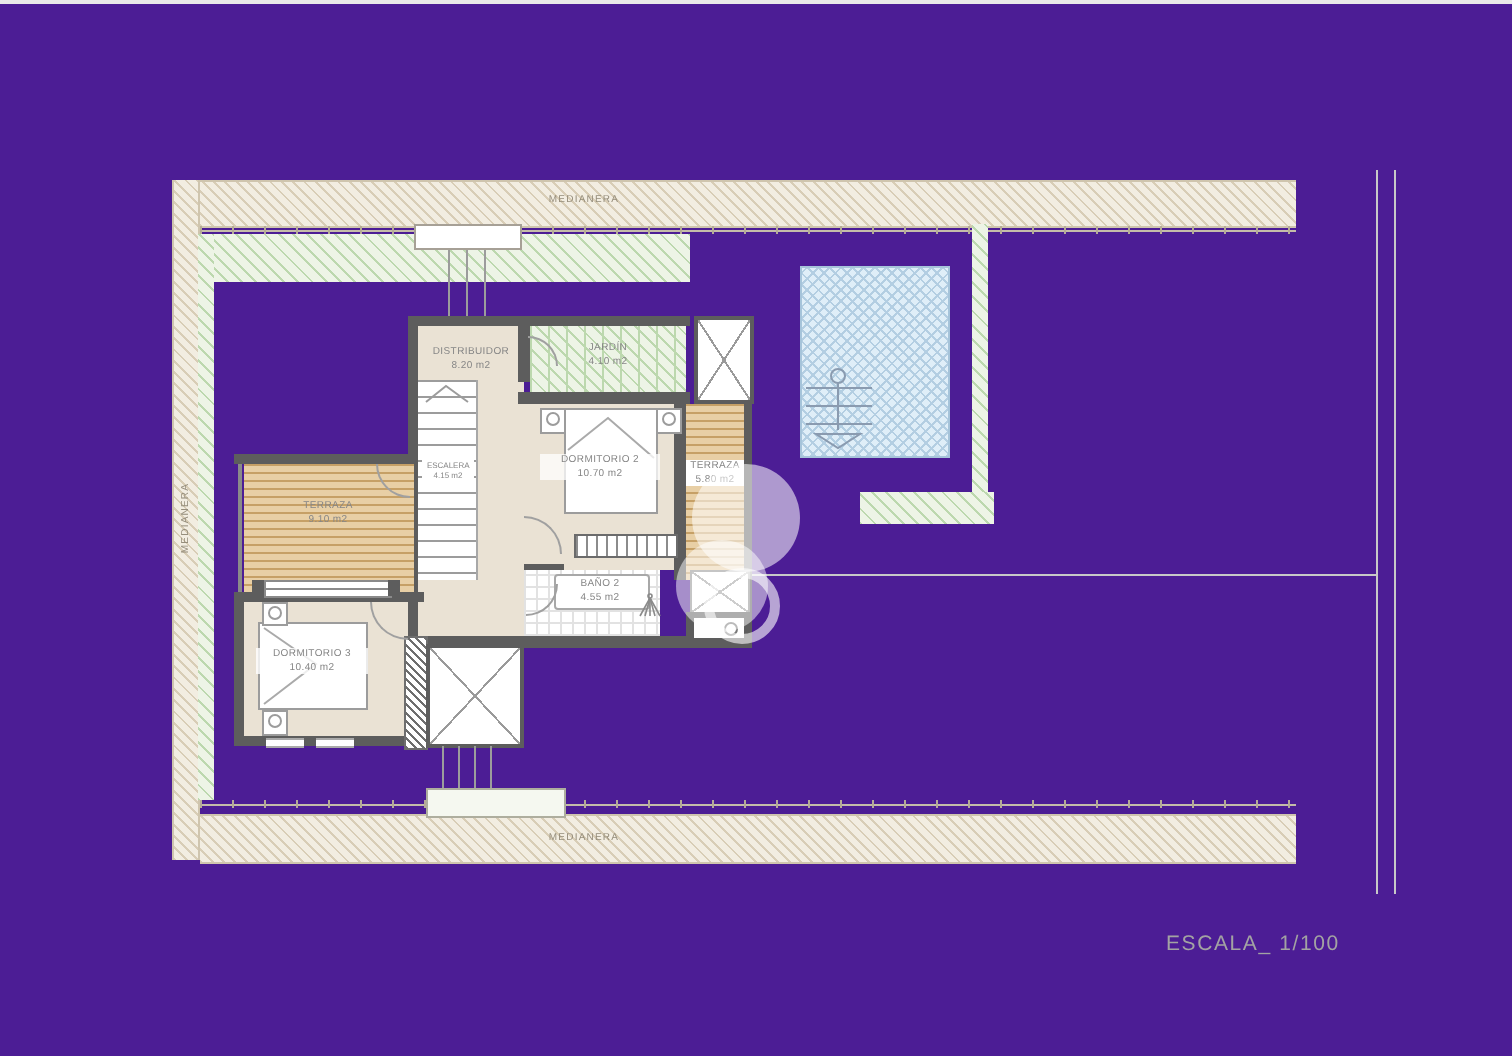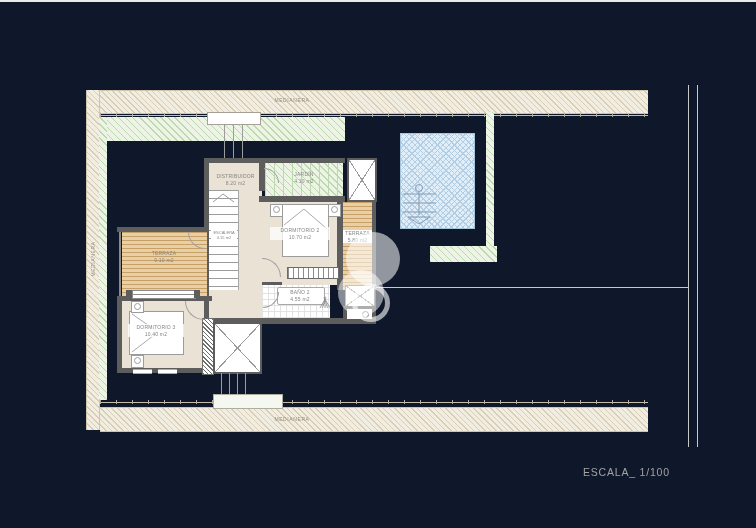--- a/index.html
+++ b/index.html
@@ -1,16 +1,16 @@
 <!DOCTYPE html>
 <html style="--wall: #5d5d5d; --floor: #eae2d4; --deck-bg: #e8cfa5; --deck-line: #c6a066; --green-bg: #edf4e6; --green-line: #bcd8ae; --pool-bg: #dfeef8; --pool-line: #b3cee2; --med-bg: #f2ede1; --med-line: #d8cdb6;"><head>
 <meta charset="utf-8">
 <style>
   html,body{margin:0;padding:0;background:#fff;font-family:"Liberation Sans",sans-serif;}
-  .canvas{position:relative;width:756px;height:528px;background:#0f172a;overflow:hidden;}
+  .canvas{position:relative;width:756px;height:528px;background:#4c1d95;overflow:hidden;}
   .abs{position:absolute;}
   
   .hatch-med{background-color:var(--med-bg);background-image:repeating-linear-gradient(45deg,var(--med-line) 0 1px,transparent 1px 4px);border-top:1px solid #cfc5ae;border-bottom:1px solid #cfc5ae;}
   .hatch-green{background-color:var(--green-bg);background-image:repeating-linear-gradient(45deg,var(--green-line) 0 1px,transparent 1px 5px);}
   .deck{background-color:var(--deck-bg);background-image:repeating-linear-gradient(180deg,var(--deck-line) 0 1px,transparent 1px 4px);}
   .pool{background-color:var(--pool-bg);background-image:repeating-linear-gradient(45deg,var(--pool-line) 0 1px,transparent 1px 4px),repeating-linear-gradient(-45deg,var(--pool-line) 0 1px,transparent 1px 4px);border:1px solid #a6c4da;}
   .floor{background-color:var(--floor);}
   .wall{background-color:var(--wall);}
   .tile{background-color:#fff;background-image:repeating-linear-gradient(0deg,#e2e2e2 0 1px,transparent 1px 6px),repeating-linear-gradient(90deg,#e2e2e2 0 1px,transparent 1px 6px);}
   .xbox{background-color:#fff;background-image:linear-gradient(to top right,transparent calc(50% - .5px),#9a9a9a calc(50% - .5px) calc(50% + .5px),transparent calc(50% + .5px)),linear-gradient(to bottom right,transparent calc(50% - .5px),#9a9a9a calc(50% - .5px) calc(50% + .5px),transparent calc(50% + .5px));}

